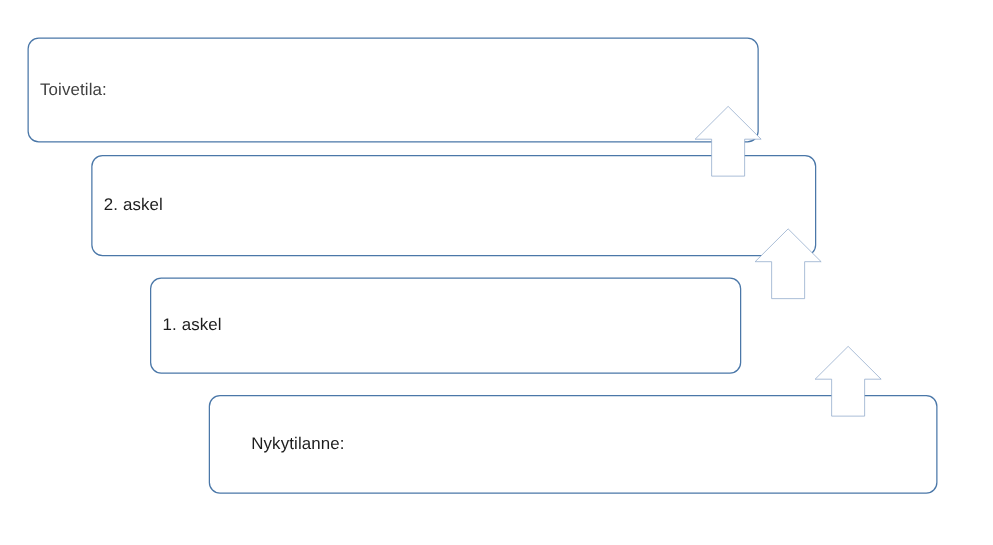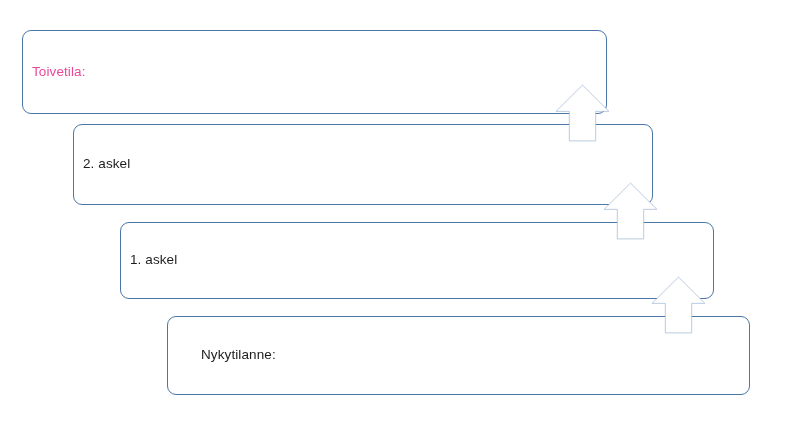--- a/index.html
+++ b/index.html
@@ -48,28 +48,28 @@
     stroke-width: 1.1;
     stroke-linejoin: miter;
   }
 </style>
 </head>
 <body>
 
 <div id="diagram-canvas" style="width: 794px; height: 436px; background: rgb(255, 255, 255);">
 
   <div class="step-box" id="box-0" style="left: 22px; top: 30px; width: 585px; height: 84px; border-color: rgb(74, 119, 168); background: rgb(255, 255, 255);">
-    <span class="step-label" style="color: #ec4899;">Toivetila:</span>
+    <span class="step-label" style="color: #404040;">Toivetila:</span>
   </div>
 
   <div class="step-box" id="box-1" style="left: 73px; top: 124px; width: 580px; height: 81px; border-color: rgb(74, 119, 168); background: rgb(255, 255, 255);">
     <span class="step-label" style="color: rgb(29, 29, 29);">2. askel</span>
   </div>
 
-  <div class="step-box" id="box-2" style="left: 120px; top: 222px; width: 594px; height: 77px; border-color: rgb(74, 119, 168); background: rgb(255, 255, 255);">
+  <div class="step-box" id="box-2" style="left: 120px; top: 222px; width: 473px; height: 77px; border-color: rgb(74, 119, 168); background: rgb(255, 255, 255);">
     <span class="step-label" style="color: rgb(29, 29, 29);">1. askel</span>
   </div>
 
   <div class="step-box" id="box-3" style="left: 167px; top: 316px; width: 583px; height: 79px; border-color: rgb(74, 119, 168); background: rgb(255, 255, 255); padding-left: 24px;">
     <span class="step-label" style="color: rgb(29, 29, 29);">Nykytilanne:</span>
   </div>
 
   <div class="arrow-wrap" id="arrow-0" style="left: 651px; top: 276px; width: 55px; height: 58px;">
     <svg viewBox="0 0 100 106" preserveAspectRatio="none" width="55" height="58">
       <polygon class="arrow-shape" points="50,2 98,50 74,50 74,104 26,104 26,50 2,50" style="fill: rgb(255, 255, 255); stroke: rgb(144, 169, 202);"></polygon>

